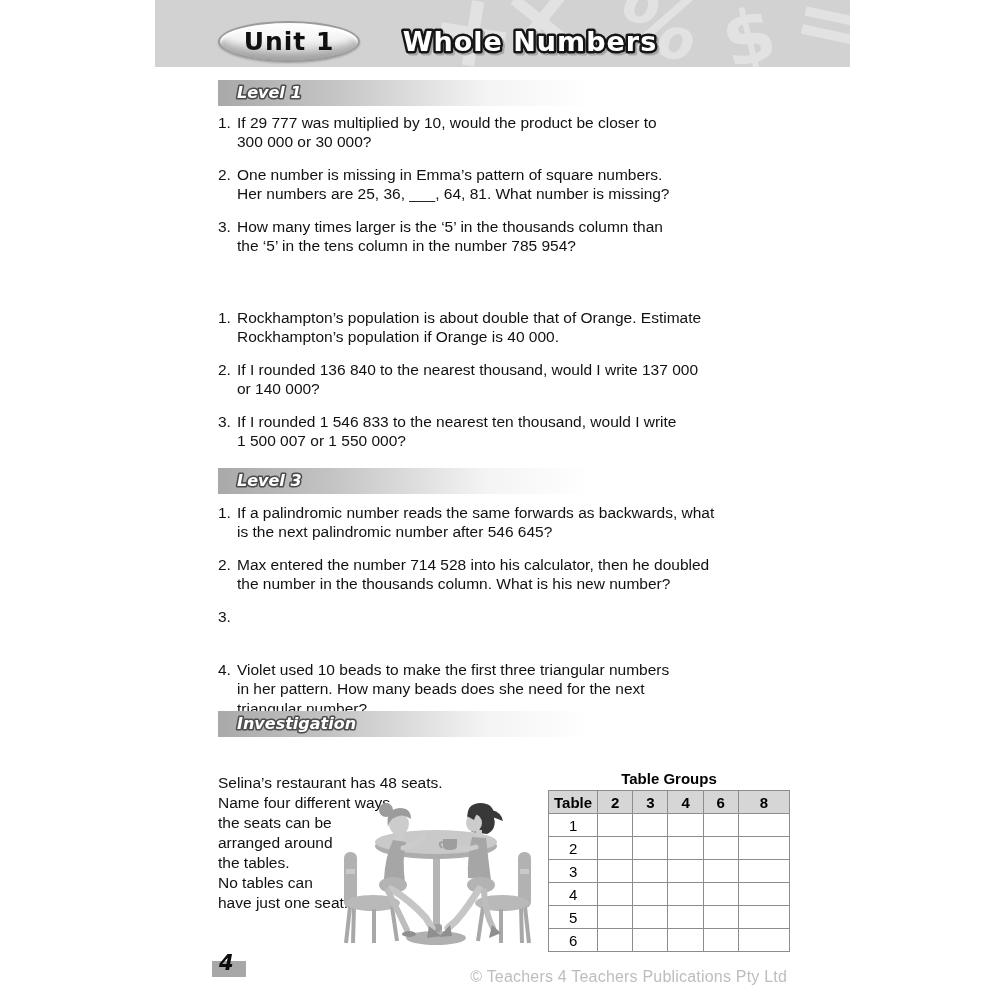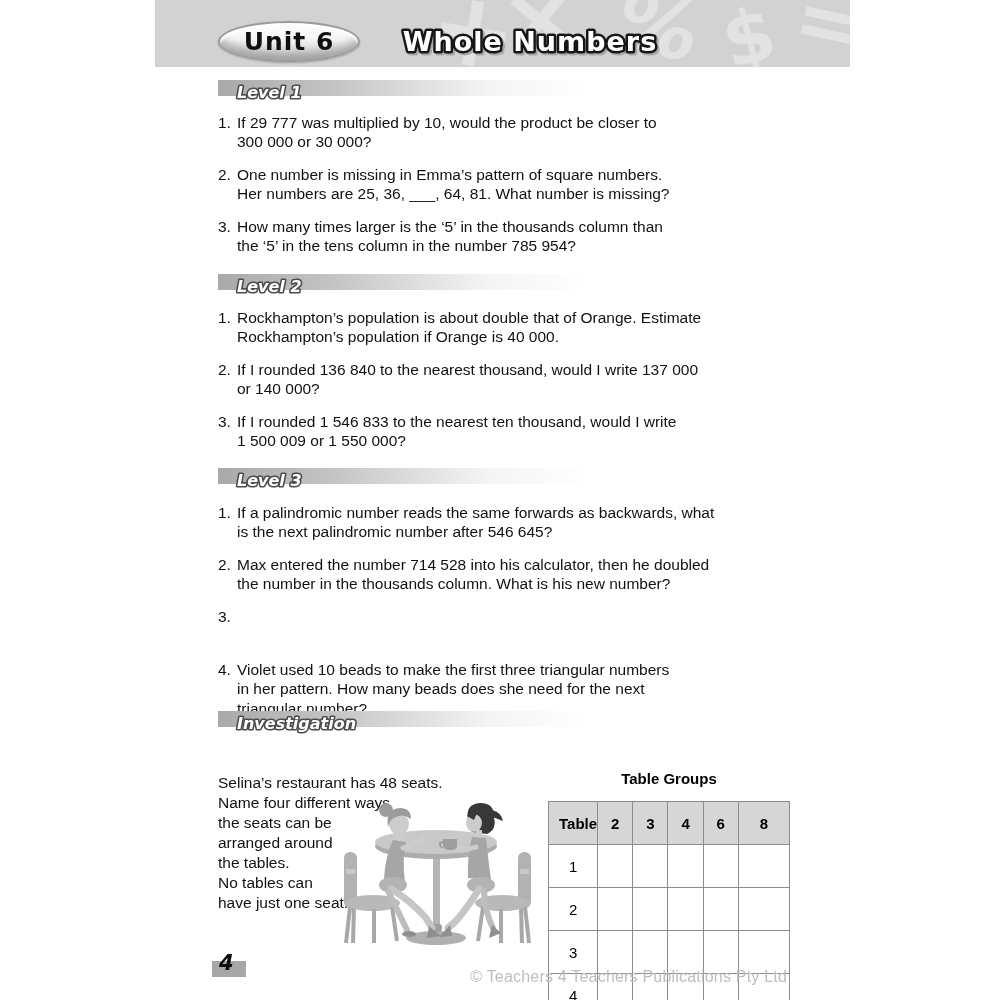--- a/index.html
+++ b/index.html
@@ -34,21 +34,21 @@
   }
   .title-svg{position:absolute;left:230px;top:18px;}
   .title-svg text{
     font-family:"DejaVu Sans",sans-serif;font-weight:bold;font-size:27px;
     fill:#ffffff;stroke:#161616;stroke-width:5px;paint-order:stroke;
     stroke-linejoin:round;letter-spacing:1px;
   }
   .title-shadow{filter:drop-shadow(2px 2px 0 #a8a8a8);}
   
   .banner{
-    position:absolute;left:218px;width:373px;height:16px;
+    position:absolute;left:218px;width:373px;height:26px;
     background:linear-gradient(90deg,#a9a9a9 0%,#c3c3c3 30%,#f4f4f4 72%,#ffffff 100%);
   }
   .banner svg{display:block;}
   .banner text{
     font-family:"DejaVu Sans",sans-serif;font-weight:bold;font-style:italic;font-size:16px;
     fill:#ffffff;stroke:#4c4c4c;stroke-width:3.2px;paint-order:stroke;stroke-linejoin:round;
   }
   
   .question{
     position:absolute;left:218px;width:585px;display:flex;
@@ -57,24 +57,24 @@
   .q-num{flex:none;width:19px;}
   .q-text{white-space:pre-line;}
   
   .invest-text{
     position:absolute;left:218px;top:773px;width:250px;
     font-size:15.5px;line-height:20px;white-space:pre-line;color:#111;
   }
   .illustration{position:absolute;left:340px;top:797px;}
   
   .tg{position:absolute;left:548px;top:770px;width:242px;}
-  .tg-title{font-weight:bold;font-size:15px;text-align:center;margin-bottom:14px;color:#000;}
+  .tg-title{font-weight:bold;font-size:15px;text-align:center;margin-bottom:3px;color:#000;}
   table.tg-table{border-collapse:collapse;table-layout:fixed;width:242px;}
   .tg-table th,.tg-table td{
-    border:1px solid #8c8c8c;height:22px;padding:10px;text-align:center;
+    border:1px solid #8c8c8c;height:22px;padding:0;text-align:center;
     font-size:15px;vertical-align:middle;
   }
   .tg-table th{background:#d6d6d6;font-weight:bold;color:#000;}
   .tg-table td{background:#ffffff;color:#000;}
   .tg-table col.c-label{width:49px;}
   .tg-table col.c-mid{width:35px;}
   .tg-table col.c-last{width:51px;}
   
   .page-num-box{position:absolute;left:212px;top:961px;width:34px;height:16px;background:#a7a7a7;}
   .page-num{
@@ -90,21 +90,21 @@
 
 <div id="page">
 
   <div class="header-band">
     <span class="watermark wm-plus">+</span>
     <span class="watermark wm-times">×</span>
     <span class="watermark wm-pct">%</span>
     <span class="watermark wm-dollar">$</span>
     <span class="watermark wm-eq">=</span>
     <div class="unit-oval">
-      <span>Unit 6</span>
+      <span>Unit 1</span>
     </div>
     <svg class="title-svg" width="290" height="46">
       <text class="title-shadow" x="145" y="33" text-anchor="middle">Whole Numbers</text>
     </svg>
   </div>
 
   <div class="banner" style="top:80px">
     <svg width="373" height="23">
         <text x="19" y="18">Level 1</text>
       </svg>
@@ -118,39 +118,34 @@
     <span class="q-num">2.</span>
     <span class="q-text">One number is missing in Emma’s pattern of square numbers.
 Her numbers are 25, 36, ___, 64, 81. What number is missing?</span>
   </div>
   <div class="question" style="top:217px">
     <span class="q-num">3.</span>
     <span class="q-text">How many times larger is the ‘5’ in the thousands column than
 the ‘5’ in the tens column in the number 785 954?</span>
   </div>
 
-  <div class="banner" style="top:274px">
-    <svg width="373" height="23">
-        <text x="19" y="18">Level 2</text>
-      </svg>
-  </div>
   <div class="question" style="top:308px">
     <span class="q-num">1.</span>
     <span class="q-text">Rockhampton’s population is about double that of Orange. Estimate
 Rockhampton’s population if Orange is 40 000.</span>
   </div>
   <div class="question" style="top:360px">
     <span class="q-num">2.</span>
     <span class="q-text">If I rounded 136 840 to the nearest thousand, would I write 137 000
 or 140 000?</span>
   </div>
   <div class="question" style="top:412px">
     <span class="q-num">3.</span>
     <span class="q-text">If I rounded 1 546 833 to the nearest ten thousand, would I write
-1 500 009 or 1 550 000?</span>
+1 500 007 or 1 550 000?</span>
   </div>
 
   <div class="banner" style="top:468px">
     <svg width="373" height="23">
         <text x="19" y="18">Level 3</text>
       </svg>
   </div>
   <div class="question" style="top:503px">
     <span class="q-num">1.</span>
     <span class="q-text">If a palindromic number reads the same forwards as backwards, what

